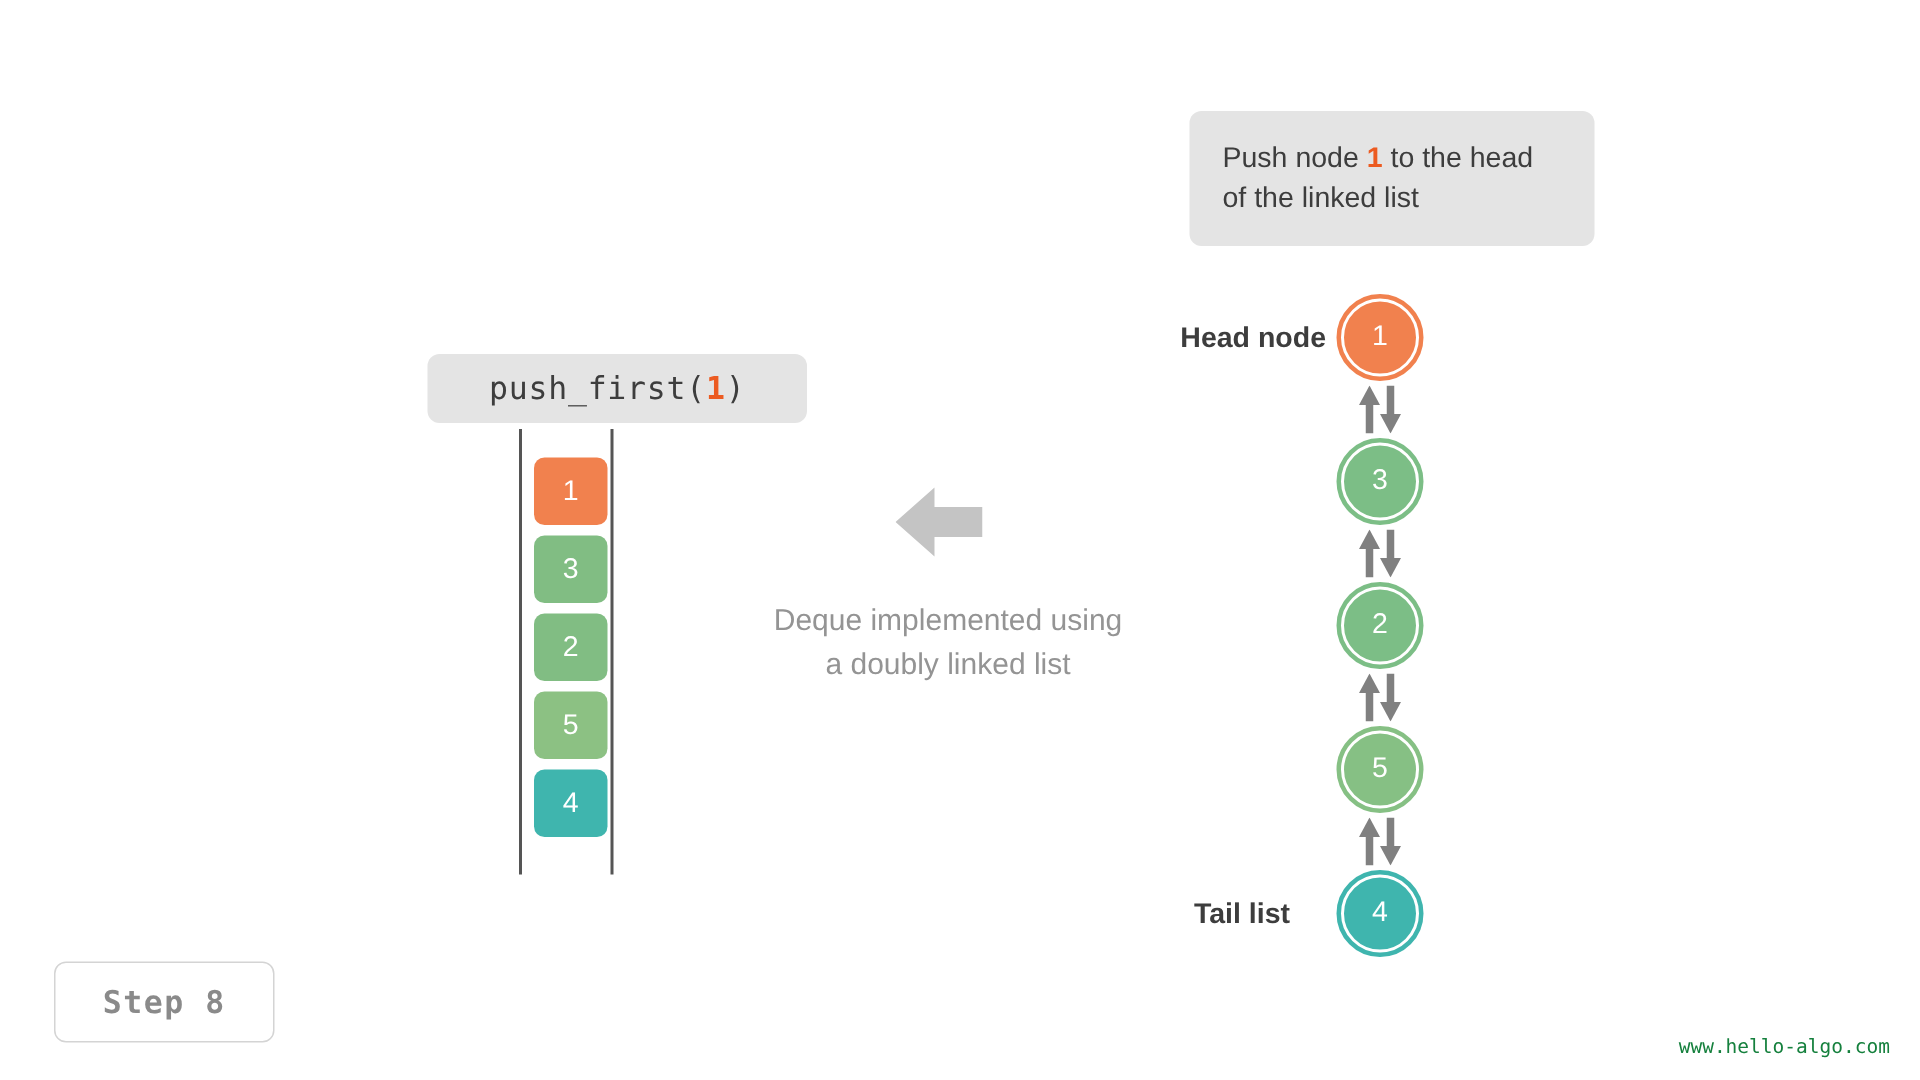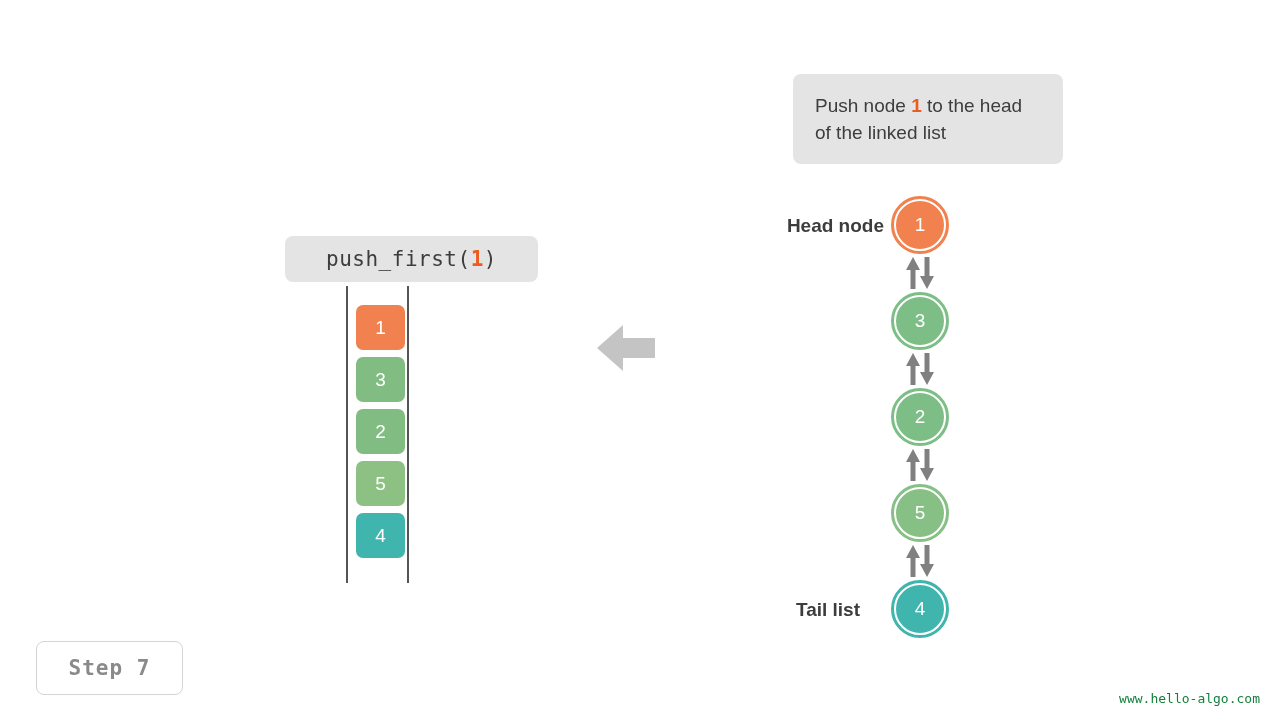--- a/index.html
+++ b/index.html
@@ -237,20 +237,22 @@
       </div>
     </div>
 </div>
 
 <div id="big-arrow">
   <svg width="58" height="50" viewBox="0 0 58 50">
     <polygon points="0,25 26,2 26,15 58,15 58,35 26,35 26,48" fill="#c4c4c4"></polygon>
   </svg>
 </div>
 <div id="caption">
+  <div>Deque implemented using</div>
+  <div>a doubly linked list</div>
 </div>
 
 <div id="head-label" class="side-label">Head node</div>
 <div id="tail-label" class="side-label">Tail list</div>
 <div id="linked-list">
     <div class="node" style="top: 0px; background: rgb(241, 129, 78);">
       <div class="innerring"></div>
       <span class="nval">1</span>
     </div>
     <div class="connector" style="top: 64px;"><svg width="44" height="32" viewBox="0 0 44 32">
@@ -288,15 +290,15 @@
         <polygon points="15,0 8,13 22,13" fill="#808080"></polygon>
         <line x1="29" y1="0" x2="29" y2="21" stroke="#808080" stroke-width="5"></line>
         <polygon points="29,32 22,19 36,19" fill="#808080"></polygon>
       </svg></div>
     <div class="node" style="top: 384px; background: rgb(63, 181, 174);">
       <div class="innerring"></div>
       <span class="nval">4</span>
     </div>
   </div>
 
-<div id="step-badge">Step 7</div>
+<div id="step-badge">Step 8</div>
 
 <div id="watermark">www.hello-algo.com</div>
 
 </body></html>

